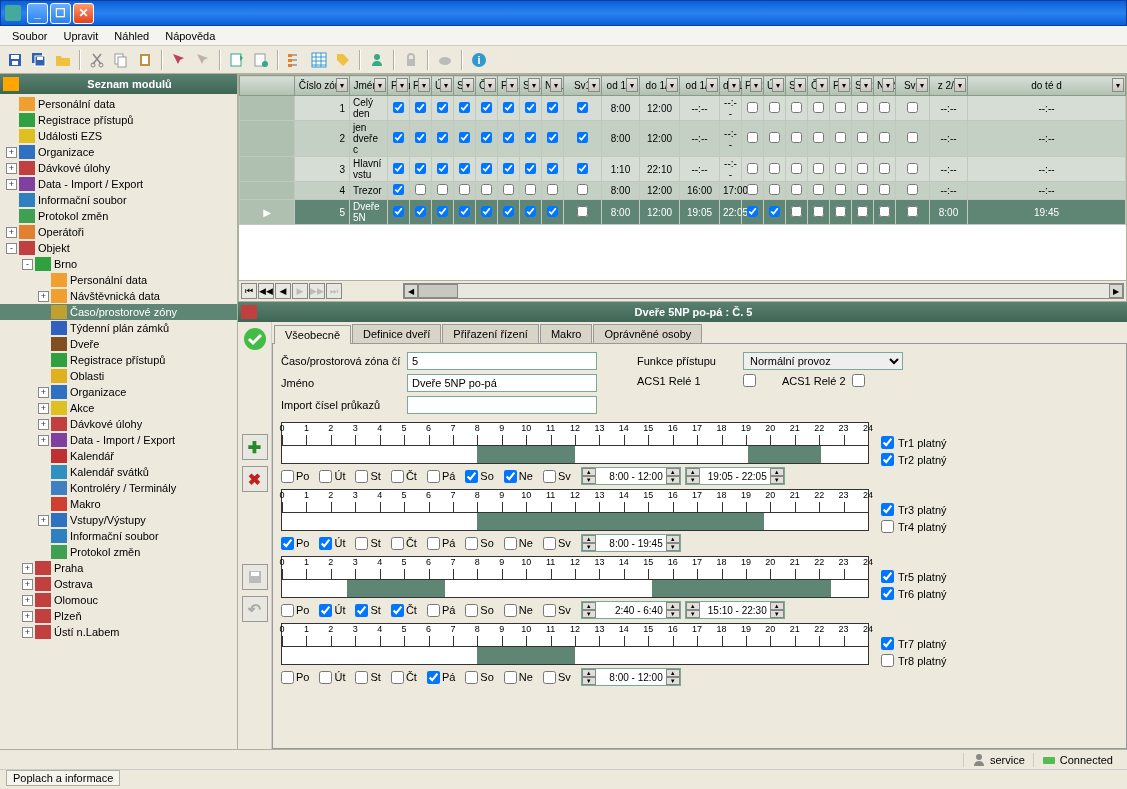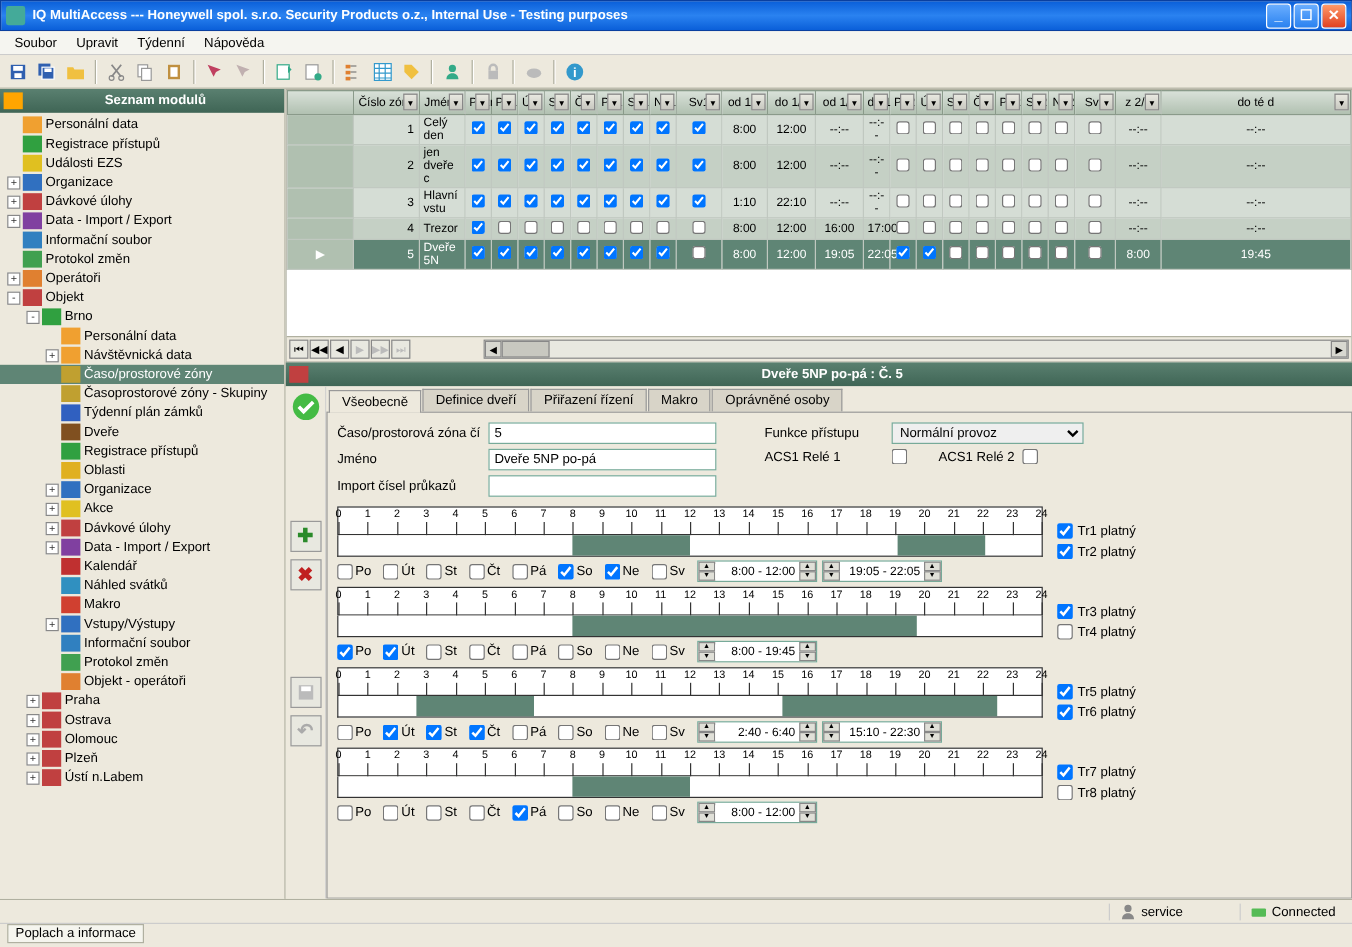--- a/index.html
+++ b/index.html
@@ -92,43 +92,42 @@
 .dayrow { display: flex; align-items: center; gap: 4px; margin-top: 3px; flex-wrap: nowrap; }
 .daychk { display: flex; align-items: center; gap: 2px; margin-right: 6px; }
 .spin { display: flex; align-items: center; border: 1px solid #7A9; background: white; }
 .spin input { border: none; width: 70px; padding: 1px 3px; font-size: 10px; text-align: right; }
 .spin .btns { display: flex; flex-direction: column; }
 .spin .btns button { width: 14px; height: 8px; font-size: 6px; padding: 0; line-height: 1; border: 1px solid #888; background: #E0E0D8; }
 .trcol { display: flex; flex-direction: column; gap: 4px; padding-top: 14px; }
 .trchk { display: flex; align-items: center; gap: 4px; }
 .status { height: 20px; background: #EDE9DD; border-top: 1px solid #B0B0A0; display: flex; align-items: center; padding: 0 6px; }
 .status .spacer { flex: 1; }
-.status .st-item { display: flex; align-items: center; gap: 4px; padding: 0 8px; border-left: 1px solid #CCC; margin-left: 39px; }
+.status .st-item { display: flex; align-items: center; gap: 4px; padding: 0 8px; border-left: 1px solid #CCC; }
 .footer { height: 20px; background: #EDE9DD; padding: 2px 6px; border-top: 1px solid #CCC; }
 .footer span { border: 1px solid #B0B0A0; padding: 1px 6px; background: #F5F5EE; }
 
 svg { display: block; }
 </style>
 </head>
 <body>
 
 <div class="titlebar">
   <div class="icon"></div>
-  <div class="title">IQ MultiAccess --- Honeywell spol. s.r.o. Security Products o.z., Internal Use - Testing purposes</div>
   <div class="win-btns">
     <div class="win-btn min">_</div>
     <div class="win-btn max">☐</div>
     <div class="win-btn close">✕</div>
   </div>
 </div>
 
 <div class="menubar">
   <span>Soubor</span>
   <span>Upravit</span>
-  <span>Týdenní</span>
+  <span>Náhled</span>
   <span>Nápověda</span>
 </div>
 
 <div class="toolbar">
   <div class="tool-btn">
       <svg class="ico" viewBox="0 0 16 16">
         <rect x="2" y="2" width="12" height="12" fill="#3060B0"></rect>
         <rect x="4" y="3" width="8" height="4" fill="#FFF"></rect>
         <rect x="5" y="9" width="6" height="4" fill="#FFF"></rect>
       </svg>
@@ -326,26 +325,20 @@
         </div>
         <div class="tree-item selected">
           <span class="tree-indent" style="width: 36px;"></span>
           <span class="tree-toggle empty"></span>
           <span class="tree-icon" style="background: rgb(192, 160, 48);"></span>
           <span>Časo/prostorové zóny</span>
         </div>
         <div class="tree-item">
           <span class="tree-indent" style="width: 36px;"></span>
           <span class="tree-toggle empty"></span>
-          <span class="tree-icon" style="background: rgb(192, 160, 48);"></span>
-          <span>Časoprostorové zóny - Skupiny</span>
-        </div>
-        <div class="tree-item">
-          <span class="tree-indent" style="width: 36px;"></span>
-          <span class="tree-toggle empty"></span>
           <span class="tree-icon" style="background: rgb(48, 96, 192);"></span>
           <span>Týdenní plán zámků</span>
         </div>
         <div class="tree-item">
           <span class="tree-indent" style="width: 36px;"></span>
           <span class="tree-toggle empty"></span>
           <span class="tree-icon" style="background: rgb(128, 80, 32);"></span>
           <span>Dveře</span>
         </div>
         <div class="tree-item">
@@ -387,21 +380,27 @@
         <div class="tree-item">
           <span class="tree-indent" style="width: 36px;"></span>
           <span class="tree-toggle empty"></span>
           <span class="tree-icon" style="background: rgb(192, 48, 48);"></span>
           <span>Kalendář</span>
         </div>
         <div class="tree-item">
           <span class="tree-indent" style="width: 36px;"></span>
           <span class="tree-toggle empty"></span>
           <span class="tree-icon" style="background: rgb(48, 144, 192);"></span>
-          <span>Náhled svátků</span>
+          <span>Kalendář svátků</span>
+        </div>
+        <div class="tree-item">
+          <span class="tree-indent" style="width: 36px;"></span>
+          <span class="tree-toggle empty"></span>
+          <span class="tree-icon" style="background: rgb(64, 128, 192);"></span>
+          <span>Kontroléry / Terminály</span>
         </div>
         <div class="tree-item">
           <span class="tree-indent" style="width: 36px;"></span>
           <span class="tree-toggle empty"></span>
           <span class="tree-icon" style="background: rgb(208, 64, 48);"></span>
           <span>Makro</span>
         </div>
         <div class="tree-item">
           <span class="tree-indent" style="width: 36px;"></span>
           <span class="tree-toggle">+</span>
@@ -412,26 +411,20 @@
           <span class="tree-indent" style="width: 36px;"></span>
           <span class="tree-toggle empty"></span>
           <span class="tree-icon" style="background: rgb(48, 128, 192);"></span>
           <span>Informační soubor</span>
         </div>
         <div class="tree-item">
           <span class="tree-indent" style="width: 36px;"></span>
           <span class="tree-toggle empty"></span>
           <span class="tree-icon" style="background: rgb(64, 160, 80);"></span>
           <span>Protokol změn</span>
-        </div>
-        <div class="tree-item">
-          <span class="tree-indent" style="width: 36px;"></span>
-          <span class="tree-toggle empty"></span>
-          <span class="tree-icon" style="background: rgb(224, 128, 48);"></span>
-          <span>Objekt - operátoři</span>
         </div>
         <div class="tree-item">
           <span class="tree-indent" style="width: 20px;"></span>
           <span class="tree-toggle">+</span>
           <span class="tree-icon" style="background: rgb(192, 64, 64);"></span>
           <span>Praha</span>
         </div>
         <div class="tree-item">
           <span class="tree-indent" style="width: 20px;"></span>
           <span class="tree-toggle">+</span>

